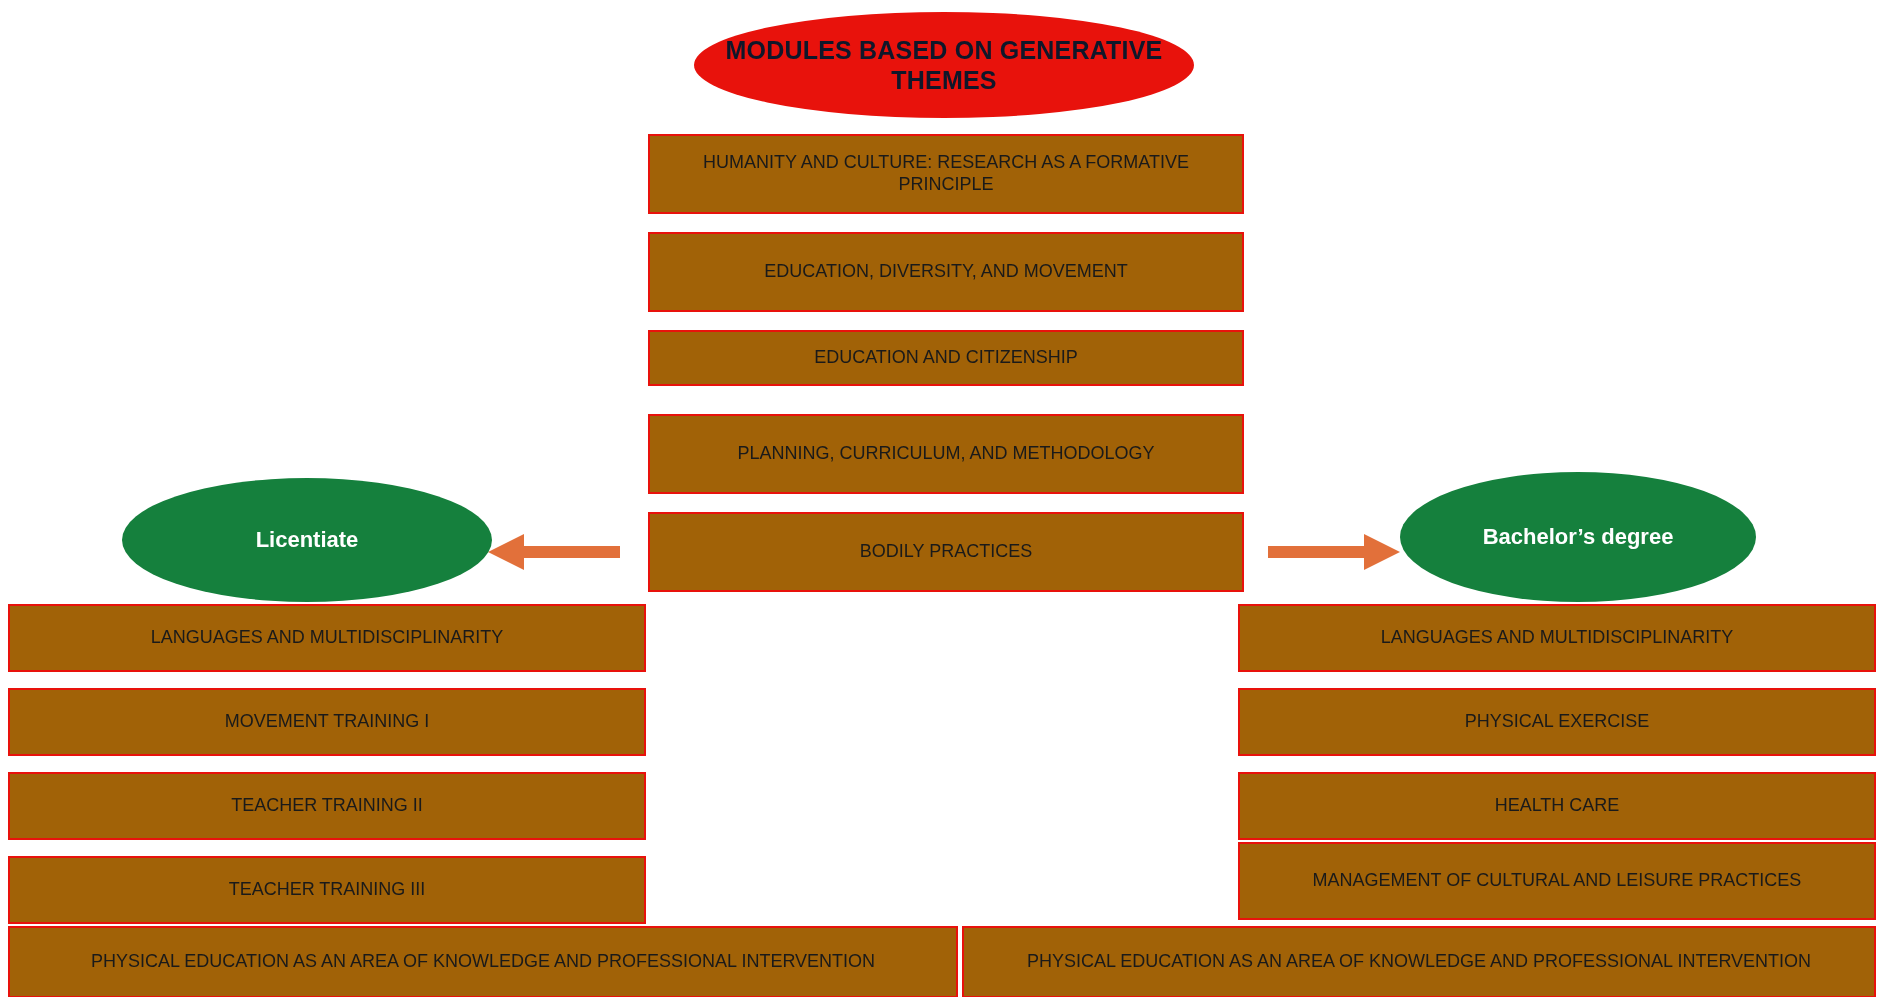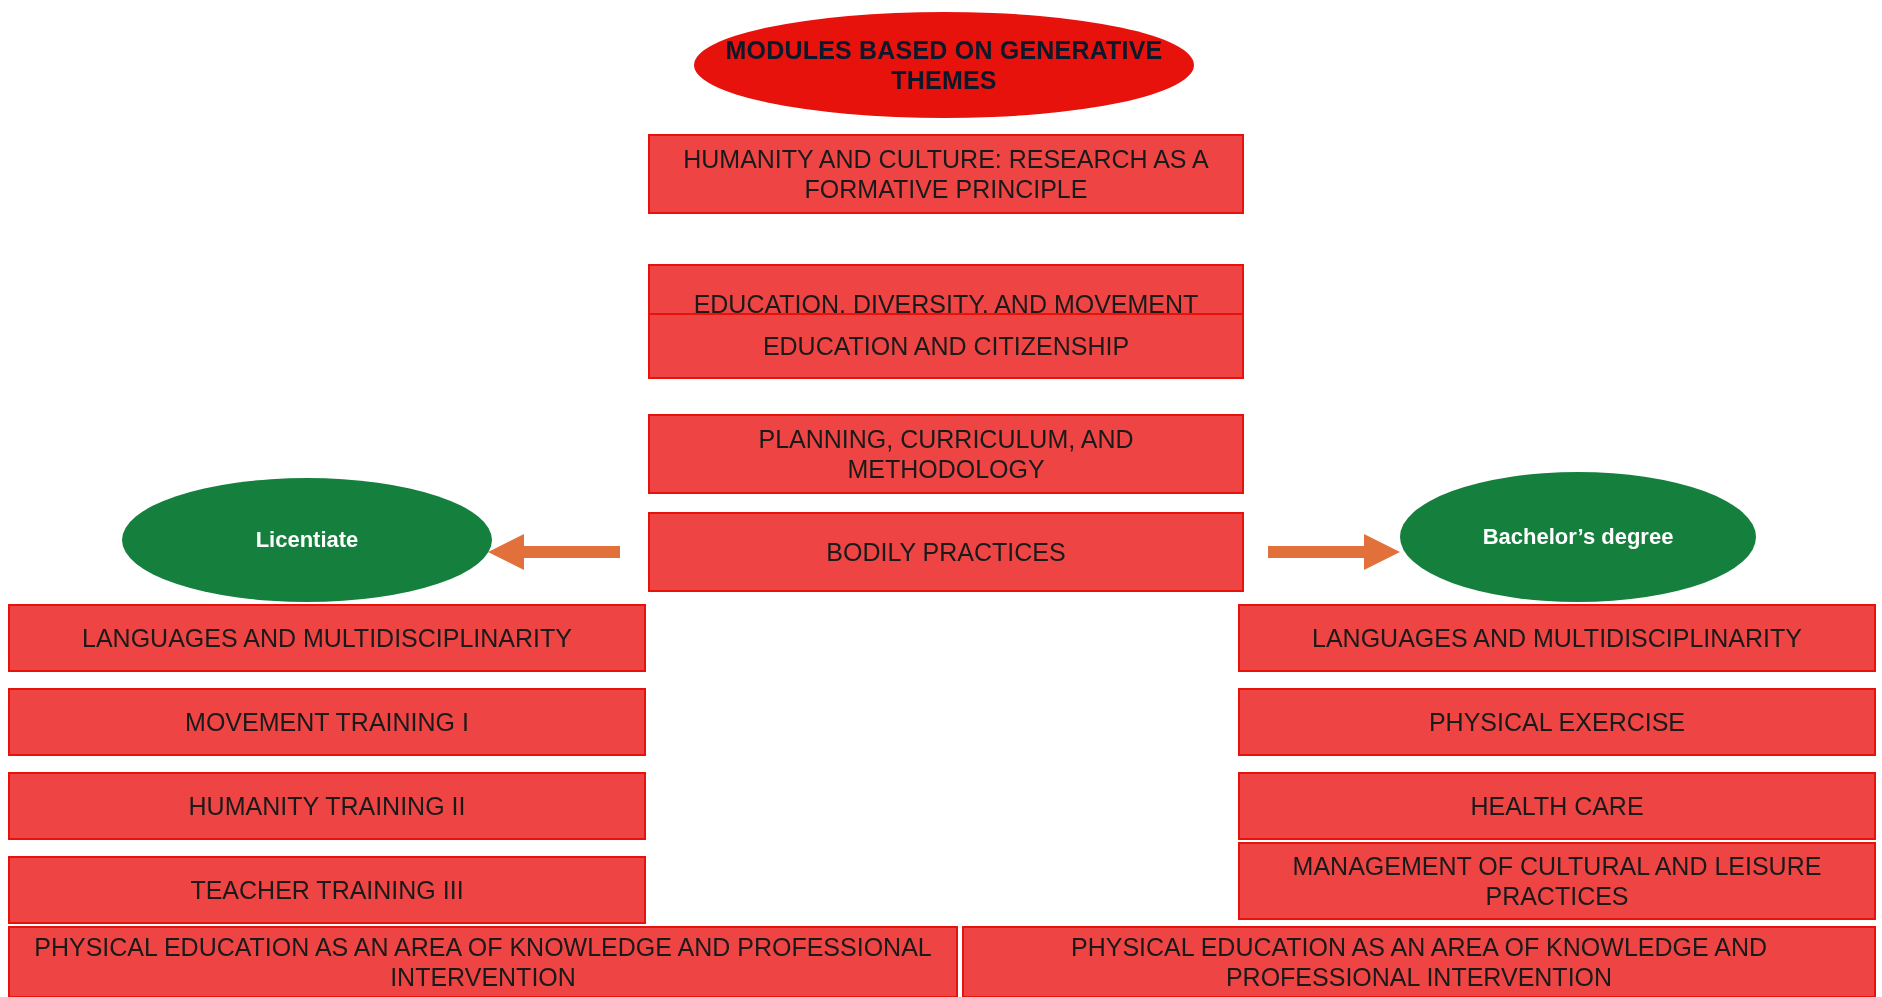--- a/index.html
+++ b/index.html
@@ -39,49 +39,49 @@
     font-size: 25px;
     letter-spacing: 0.2px;
   }
   .side-ellipse {
     background: #15803d;
     color: #ffffff;
     font-weight: bold;
     font-size: 22px;
   }
   .box {
-    background: #ef4444;
+    background: #a16207;
     border: 2px solid #e8120c;
     color: #1a1a1a;
-    font-size: 25px;
+    font-size: 18px;
     padding: 2px 8px;
     justify-content: center;
   }
   .arrow-svg {
     position: absolute;
   }
 </style>
 </head>
 <body>
 
 <div id="canvas">
 
   <div class="node ellipse title-ellipse" style="left:694px; top:12px; width:500px; height:106px;">
     <span>MODULES BASED ON GENERATIVE THEMES</span>
   </div>
 
   <div class="node box" style="left:648px; top:134px; width:596px; height:80px;">
     <span>HUMANITY AND CULTURE: RESEARCH AS A FORMATIVE PRINCIPLE</span>
   </div>
 
-  <div class="node box" style="left:648px; top:232px; width:596px; height:80px;margin-top:32px;">
+  <div class="node box" style="left:648px; top:232px; width:596px; height:80px;">
     <span>EDUCATION, DIVERSITY, AND MOVEMENT</span>
   </div>
 
-  <div class="node box" style="left:648px; top:313px; width:596px; height:66px;">
+  <div class="node box" style="left:648px; top:330px; width:596px; height:56px;">
     <span>EDUCATION AND CITIZENSHIP</span>
   </div>
 
   <div class="node box" style="left:648px; top:414px; width:596px; height:80px;">
     <span>PLANNING, CURRICULUM, AND METHODOLOGY</span>
   </div>
 
   <div class="node box" style="left:648px; top:512px; width:596px; height:80px;">
     <span>BODILY PRACTICES</span>
   </div>
@@ -104,21 +104,21 @@
 
   <div class="node box" style="left:8px; top:604px; width:638px; height:68px;">
     <span>LANGUAGES AND MULTIDISCIPLINARITY</span>
   </div>
 
   <div class="node box" style="left:8px; top:688px; width:638px; height:68px;">
     <span>MOVEMENT TRAINING I</span>
   </div>
 
   <div class="node box" style="left:8px; top:772px; width:638px; height:68px;">
-    <span>HUMANITY TRAINING II</span>
+    <span>TEACHER TRAINING II</span>
   </div>
 
   <div class="node box" style="left:8px; top:856px; width:638px; height:68px;">
     <span>TEACHER TRAINING III</span>
   </div>
 
   <div class="node box" style="left:8px; top:926px; width:950px; height:72px;">
     <span>PHYSICAL EDUCATION AS AN AREA OF KNOWLEDGE AND PROFESSIONAL INTERVENTION</span>
   </div>
 

